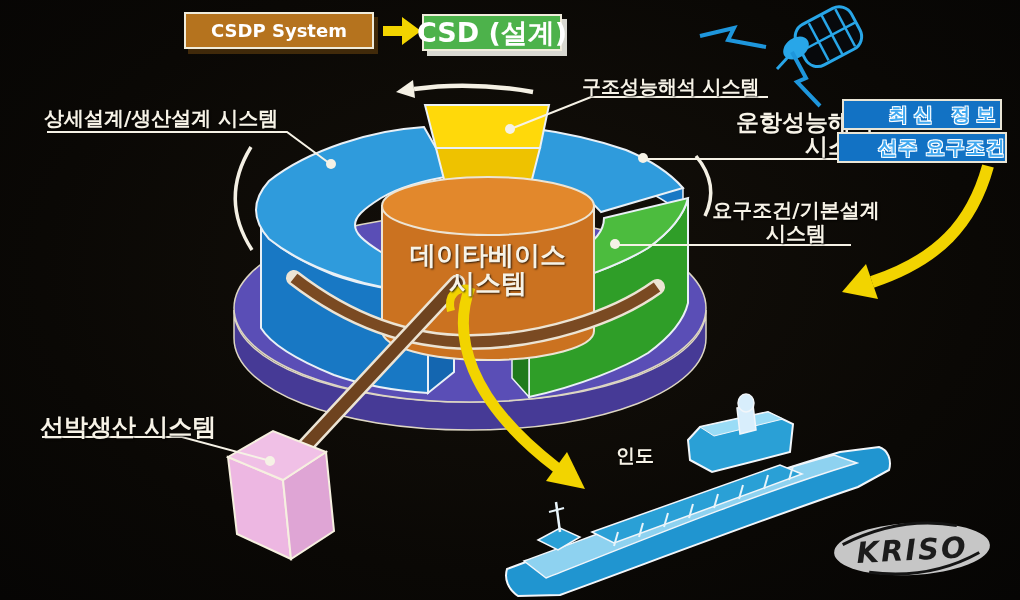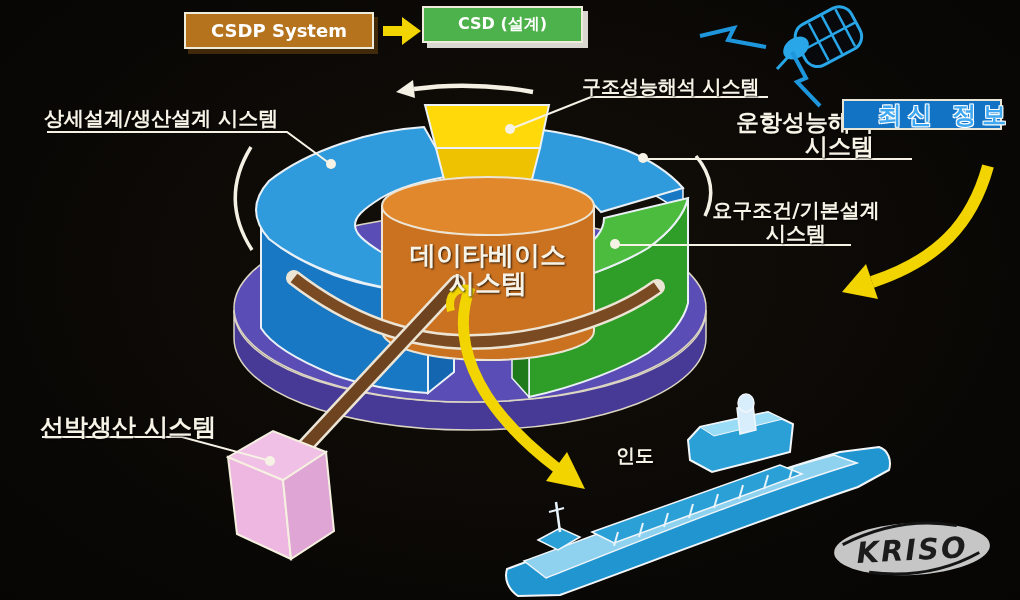--- a/index.html
+++ b/index.html
@@ -13,28 +13,28 @@
     position:absolute;z-index:2;color:#f7f3e7;font-weight:bold;white-space:nowrap;
     text-shadow:1px 1px 2px rgba(0,0,0,0.8);
   }
   .lbl .ln{display:block;}
   .hdr-box{
     position:absolute;z-index:2;display:flex;align-items:center;justify-content:center;
     color:#ffffff;font-weight:bold;border:2px solid #f0ecdc;box-sizing:border-box;white-space:nowrap;
   }
   .csdp-box{left:184px;top:12px;width:190px;height:37px;font-size:18px;background:#b5731e;
     box-shadow:4px 5px 0 rgba(110,70,15,0.55);}
-  .csd-box{left:422px;top:6px;width:161px;height:37px;font-size:16px;background:#4db24b;
+  .csd-box{left:422px;top:14px;width:140px;height:37px;font-size:27px;background:#4db24b;
     box-shadow:5px 5px 0 rgba(238,238,232,0.9);}
   .csp-box{left:566px;top:21px;width:148px;height:37px;font-size:21px;background:#8286d6;
     box-shadow:5px 5px 0 rgba(238,238,232,0.9);}
   .info-box{
     position:absolute;z-index:2;display:flex;align-items:center;justify-content:center;
     background:#1272c4;border:2px solid #e9e5d6;box-sizing:border-box;
-    color:#3fa8f0;font-weight:bold;font-size:24px;white-space:nowrap;
+    color:#3fa8f0;font-weight:bold;font-size:19px;white-space:nowrap;
     text-shadow:-1px -1px 0 #fff,1px -1px 0 #fff,-1px 1px 0 #fff,1px 1px 0 #fff;
     padding-left:40px;
   }
   .box-latest{left:842px;top:99px;width:160px;height:31px;letter-spacing:6px;text-indent:6px;}
   .box-owner{left:837px;top:132px;width:170px;height:31px;letter-spacing:1px;}
   .lbl-structural{left:582px;top:74px;width:196px;text-align:left;font-size:19px;}
   .lbl-detailed{left:44px;top:105px;font-size:20px;}
   .lbl-operation{left:696px;top:110px;width:178px;text-align:right;font-size:23px;line-height:1.05;}
   .lbl-initial{left:690px;top:199px;width:212px;text-align:center;font-size:20px;line-height:1.15;}
   .lbl-db{left:388px;top:241px;width:200px;text-align:center;font-size:26px;line-height:1.08;z-index:3;}
@@ -192,20 +192,23 @@
   <div class="lbl lbl-detailed">상세설계/생산설계 시스템</div>
 
   <div class="lbl lbl-operation">
     <span class="ln">운항성능해석</span>
     <span class="ln">시스템</span>
   </div>
 
   <div class="info-box box-latest">
     <span>최신 정보</span>
   </div>
+  <div class="info-box box-owner">
+    <span>선주 요구조건</span>
+  </div>
 
   <div class="lbl lbl-initial">
     <span class="ln">요구조건/기본설계</span>
     <span class="ln">시스템</span>
   </div>
 
   <div class="lbl lbl-db">
     <span class="ln">데이타베이스</span>
     <span class="ln">시스템</span>
   </div>

